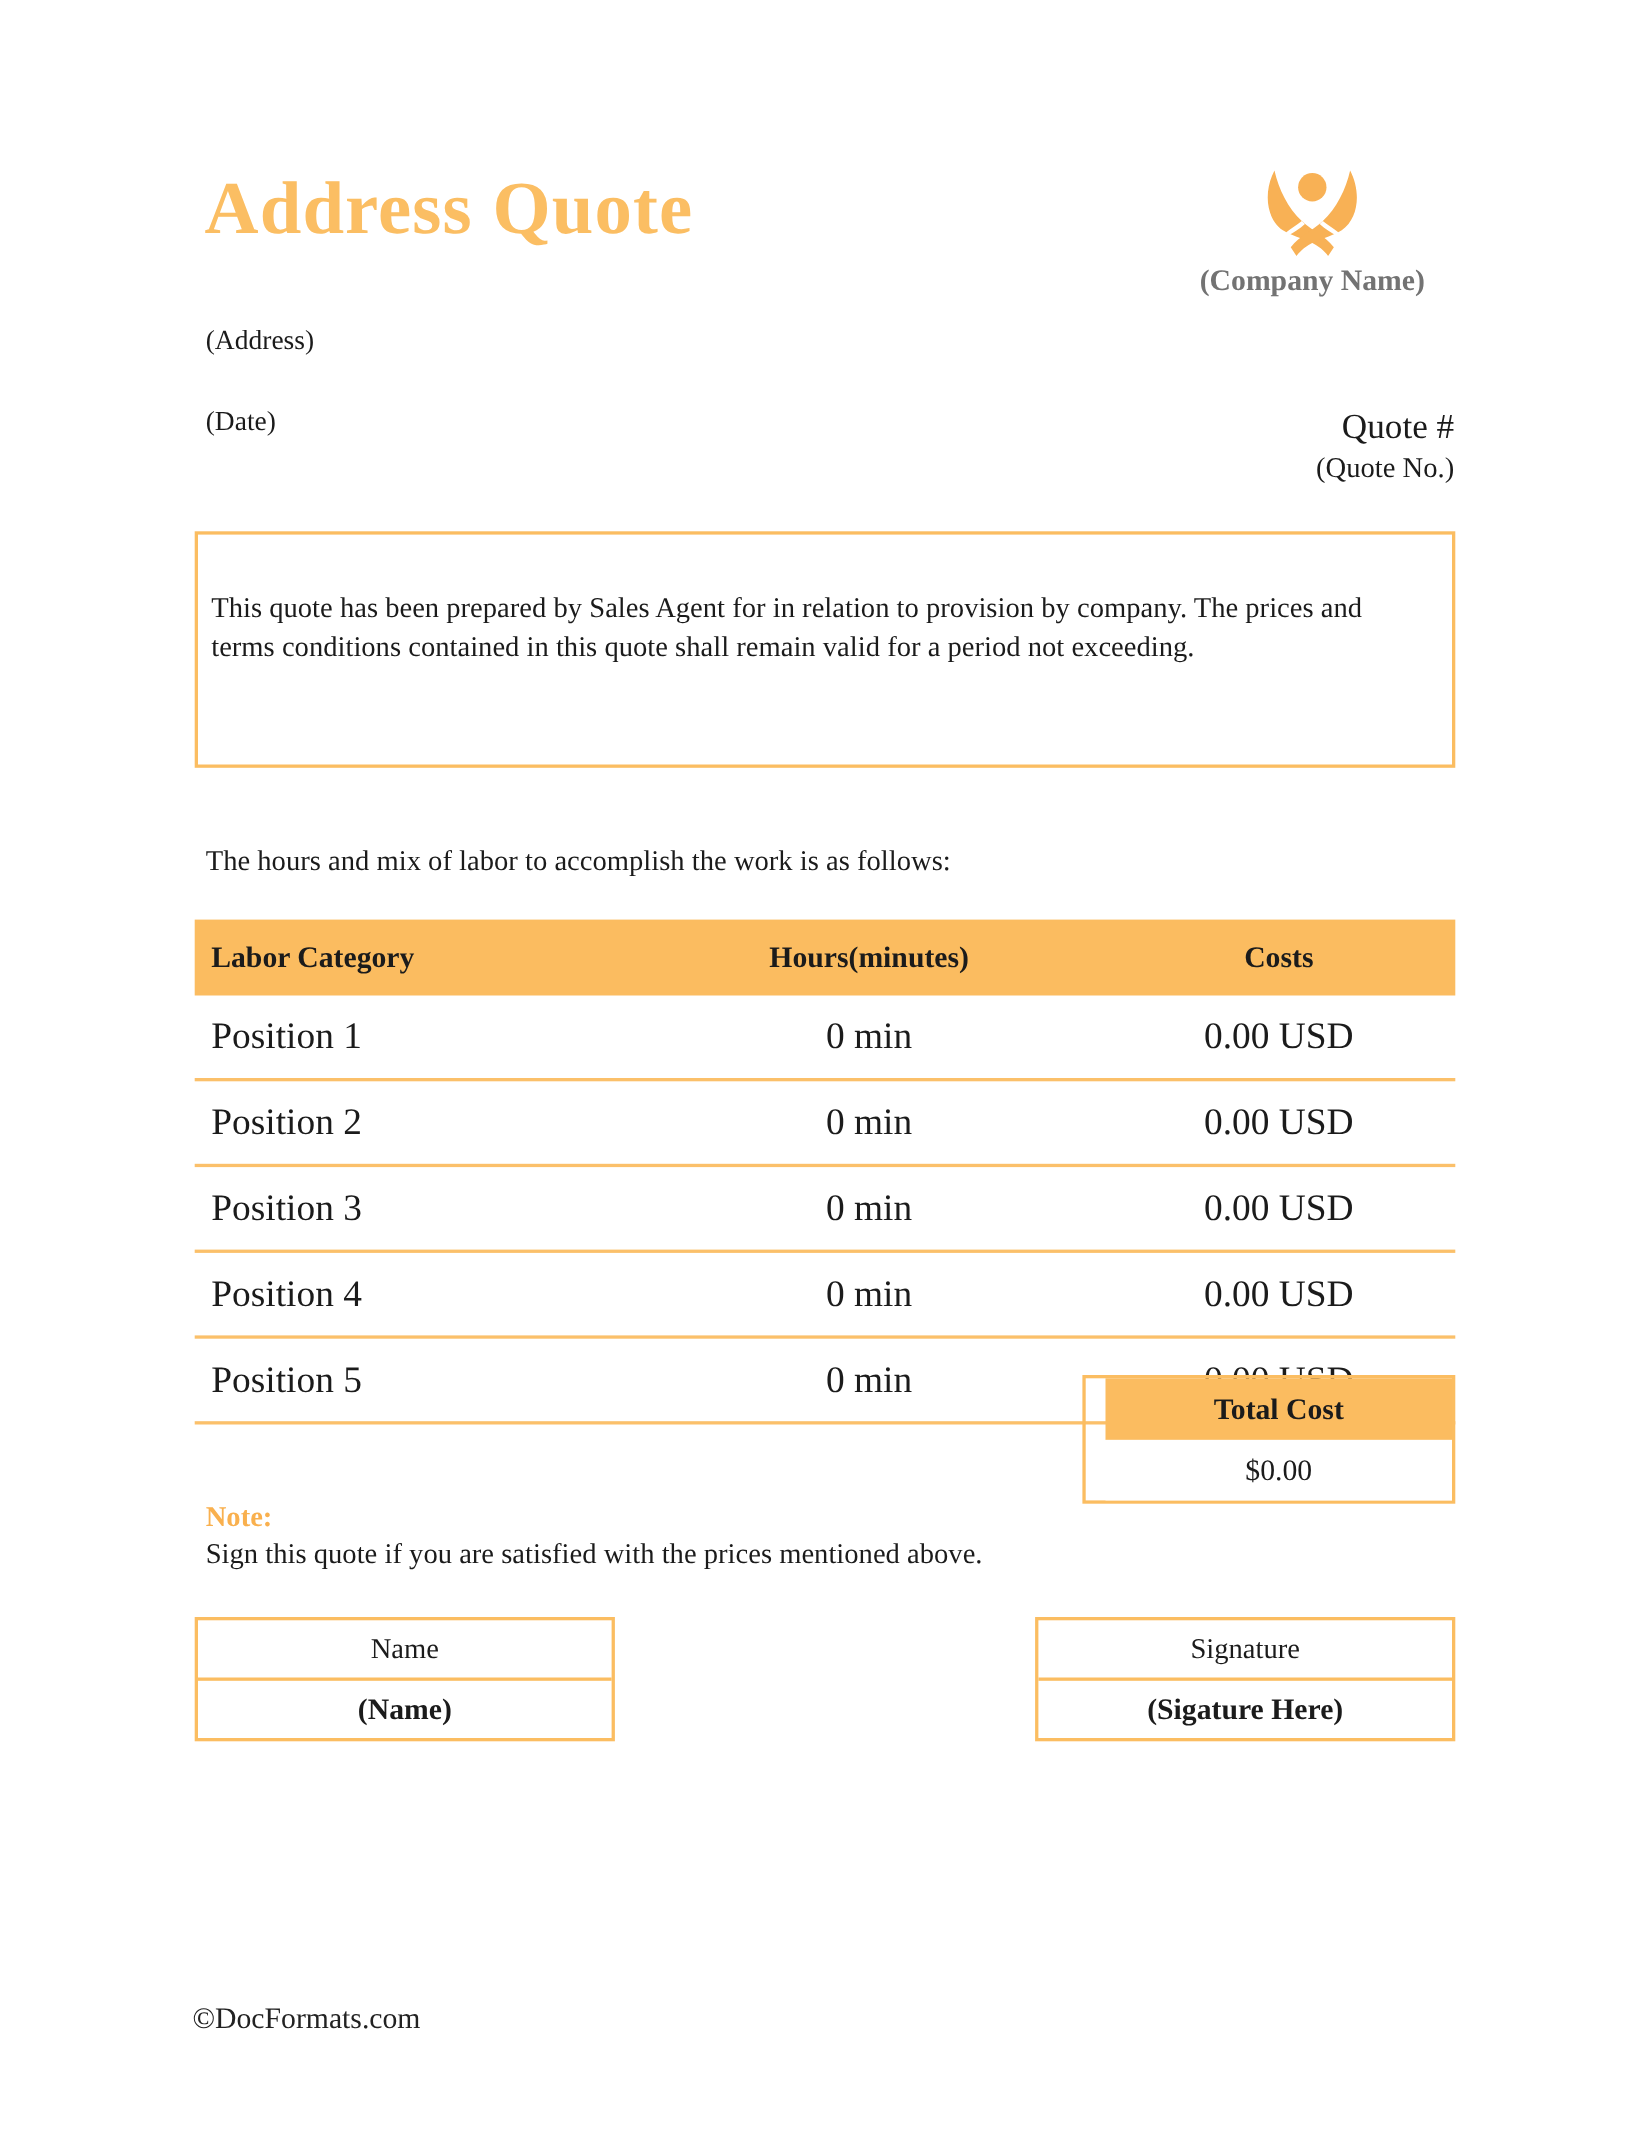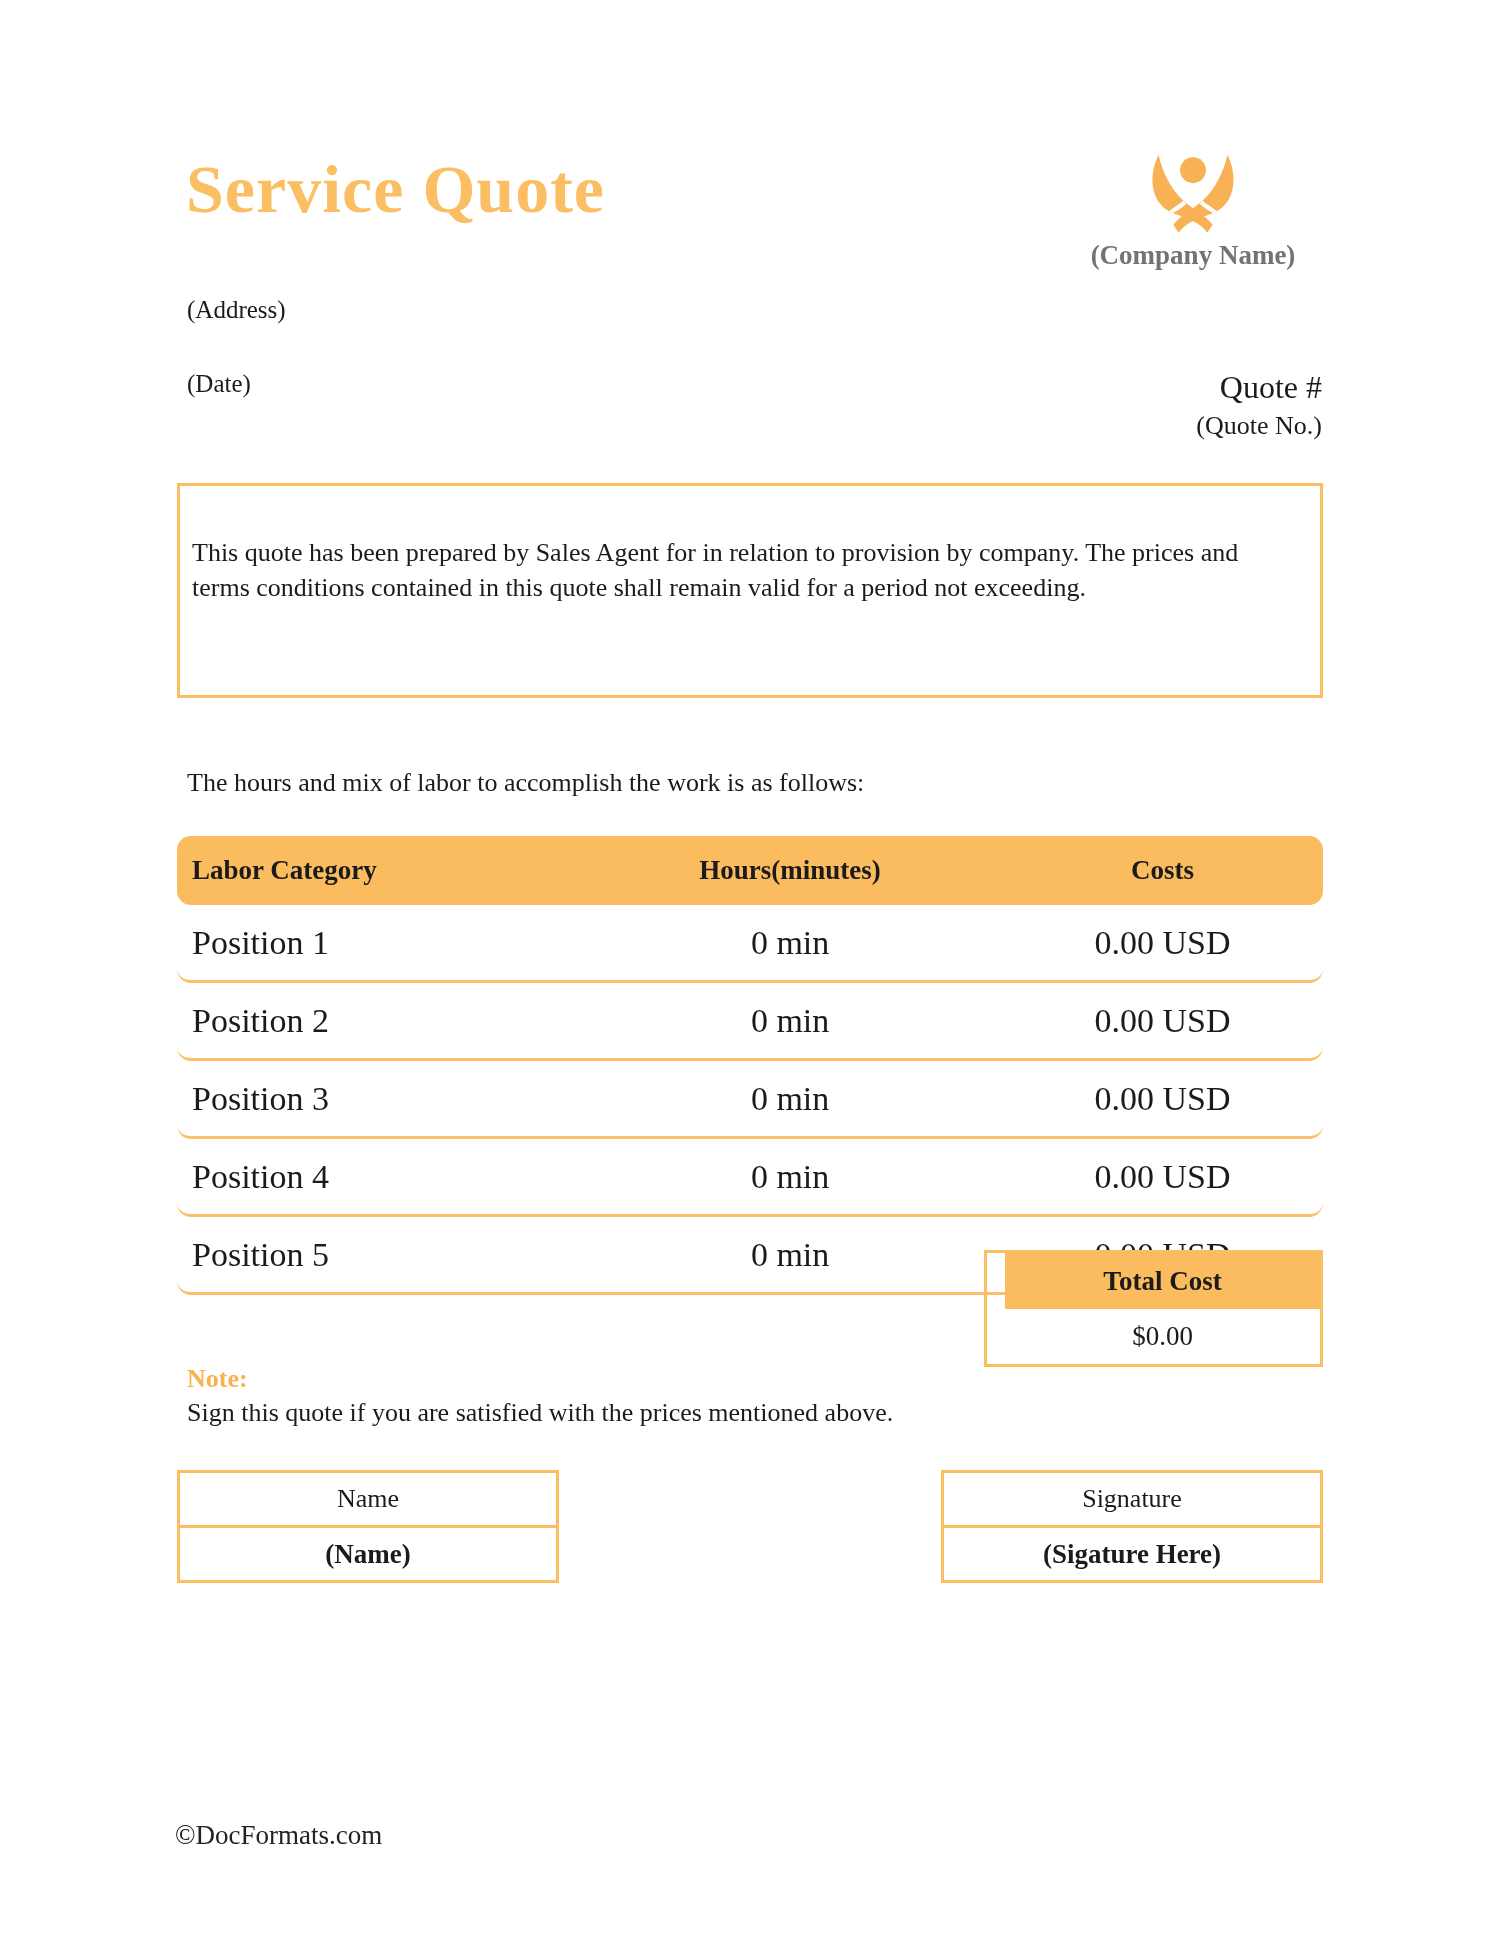--- a/index.html
+++ b/index.html
@@ -39,21 +39,20 @@
   }
 
   .lead{left:187px;top:768px;font-size:26px;}
 
   .labor-table{left:177px;top:836px;width:1146px;}
   .trow{
     display:grid;
     grid-template-columns:35% 37% 28%;
     align-items:center;
     box-sizing:border-box;
-    border-radius:14px;
   }
   .thead{
     height:69px;
     background:#fbbc60;
     font-weight:bold;font-size:27px;
   }
   .tbody-row{
     height:78px;
     font-size:34px;
     border-bottom:3px solid #fbc06a;
@@ -93,21 +92,21 @@
   .sign-top{height:52px;line-height:52px;font-size:26px;border-bottom:3px solid #fbbd61;}
   .sign-bottom{height:52px;line-height:52px;font-size:27px;font-weight:bold;}
 
   .footer{left:175px;top:1820px;font-size:27px;color:#222;}
 </style>
 </head>
 <body>
 
 <div class="page">
 
-  <div class="abs title">Service Quote</div>
+  <div class="abs title">Address Quote</div>
 
   <div class="abs brand">
     <svg class="logo" width="96" height="86" viewBox="0 0 100 90">
       <circle cx="50" cy="17" r="13.5" fill="#f8b155"></circle>
       <path d="M14,1 C4,20 5,46 22,58 C33,65 46,66 58,75 C61,77.5 63.5,80 65,82.5 L70.5,74 C62,63 51,59 40,49 C27,37 18,19 14,1 Z" fill="#f8b155"></path>
       <path d="M86,1 C96,20 95,46 78,58 C67,65 54,66 42,75 C39,77.5 36.5,80 35,82.5 L29.5,74 C38,63 49,59 60,49 C73,37 82,19 86,1 Z" fill="#f8b155"></path>
       <path d="M40,49 l3,3 c-5,5 -11,8 -16,11 l-2,-3 c5,-4 10,-7 15,-11 Z" fill="#ffffff"></path>
       <path d="M60,49 l-3,3 c5,5 11,8 16,11 l2,-3 c-5,-4 -10,-7 -15,-11 Z" fill="#ffffff"></path>
     </svg>
     <div class="company">(Company Name)</div>

